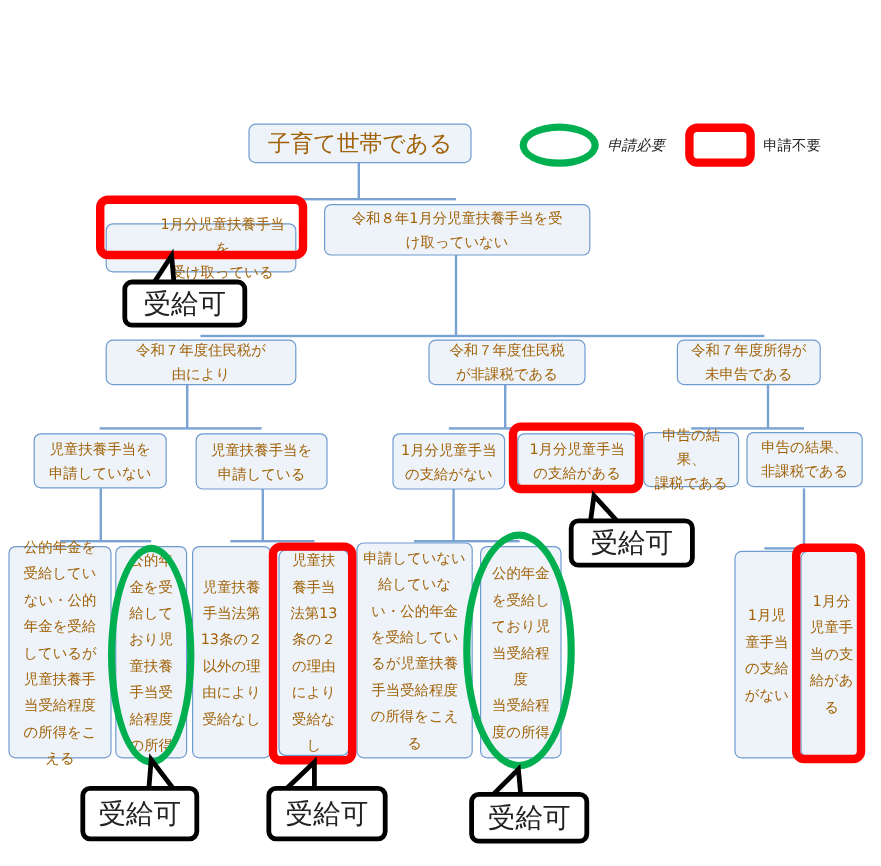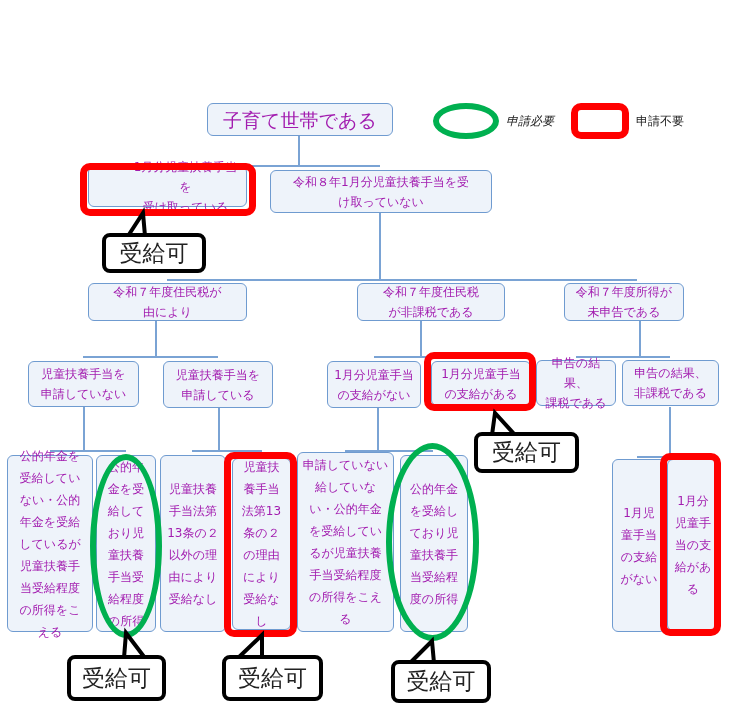--- a/index.html
+++ b/index.html
@@ -1,18 +1,18 @@
 <!DOCTYPE html>
 <html><head>
 <meta charset="utf-8">
 <style>
   html,body{margin:0;padding:0;background:#ffffff;}
   body{width:734px;height:722px;position:relative;overflow:hidden;font-family:"DejaVu Sans",sans-serif;color:#222;}
   .box{position:absolute;box-sizing:border-box;background:#eef3fa;border:1.5px solid #6f9bd0;border-radius:6px;
-       display:flex;align-items:center;justify-content:center;text-align:center;font-size:12px;line-height:20px;padding:2px 4px;color:#a21caf;white-space:pre-line;}
+       display:flex;align-items:center;justify-content:center;text-align:center;font-size:12px;line-height:20px;padding:2px 4px;color:#a16207;white-space:pre-line;}
   .box.tall{line-height:22px;font-size:12px;}
   .root{font-size:19px;line-height:24px;}
   .line{position:absolute;background:#7aa3d4;}
   .red{position:absolute;box-sizing:border-box;border:7px solid #ff0000;border-radius:10px;background:transparent;}
   .green{position:absolute;box-sizing:border-box;border:6px solid #00b050;border-radius:50%;background:transparent;}
   .callout{position:absolute;box-sizing:border-box;background:#fff;border:4px solid #000;border-radius:8px;
            display:flex;align-items:center;justify-content:center;font-size:23px;color:#222;}
   .legend-label{position:absolute;font-size:12px;color:#222;}
   svg.tail{position:absolute;overflow:visible;}
 </style>
@@ -38,28 +38,28 @@
 <div class="line" style="left:50px;top:450px;width:76px;height:1.5px;"></div>
 <div class="line" style="left:218px;top:407px;width:1.5px;height:44px;"></div>
 <div class="line" style="left:192px;top:450px;width:70px;height:1.5px;"></div>
 <div class="line" style="left:377px;top:407px;width:1.5px;height:44px;"></div>
 <div class="line" style="left:345px;top:450px;width:88px;height:1.5px;"></div>
 <div class="line" style="left:669px;top:407px;width:1.5px;height:50px;"></div>
 <div class="line" style="left:637px;top:456px;width:56px;height:1.5px;"></div>
 
 <div class="box root" style="left:207px;top:103px;width:186px;height:33px;">子育て世帯である</div>
 
-<div class="box" style="left:88px;top:166px;width:159px;height:41px;padding-left:40px;">1月分児童扶養手当を
+<div class="box" style="left:88px;top:186px;width:159px;height:41px;padding-left:40px;">1月分児童扶養手当を
 受け取っている</div>
 <div class="box" style="left:270px;top:170px;width:222px;height:43px;">令和８年1月分児童扶養手当を受
 け取っていない</div>
 
 <div class="box" style="left:88px;top:283px;width:159px;height:38px;">令和７年度住民税が
 由により</div>
-<div class="box" style="left:357px;top:283px;width:148px;height:38px;">令和７年度住民税
+<div class="box" style="left:357px;top:283px;width:131px;height:38px;">令和７年度住民税
 が非課税である</div>
 <div class="box" style="left:564px;top:283px;width:120px;height:38px;">令和７年度所得が
 未申告である</div>
 
 <div class="box" style="left:28px;top:361px;width:111px;height:46px;">児童扶養手当を
 申請していない</div>
 <div class="box" style="left:163px;top:361px;width:110px;height:47px;">児童扶養手当を
 申請している</div>
 <div class="box" style="left:327px;top:361px;width:94px;height:47px;">1月分児童手当
 の支給がない</div>
@@ -105,21 +105,21 @@
 給していな
 い・公的年金
 を受給してい
 るが児童扶養
 手当受給程度
 の所得をこえ
 る</div>
 <div class="box tall" style="left:400px;top:455px;width:68px;height:177px;">公的年金
 を受給し
 ており児
-童扶養手
+当受給程度
 当受給程
 度の所得</div>
 <div class="box tall" style="left:612px;top:459px;width:54px;height:173px;">1月児
 童手当
 の支給
 がない</div>
 <div class="box tall" style="left:667px;top:459px;width:52px;height:172px;">1月分
 児童手
 当の支
 給があ

